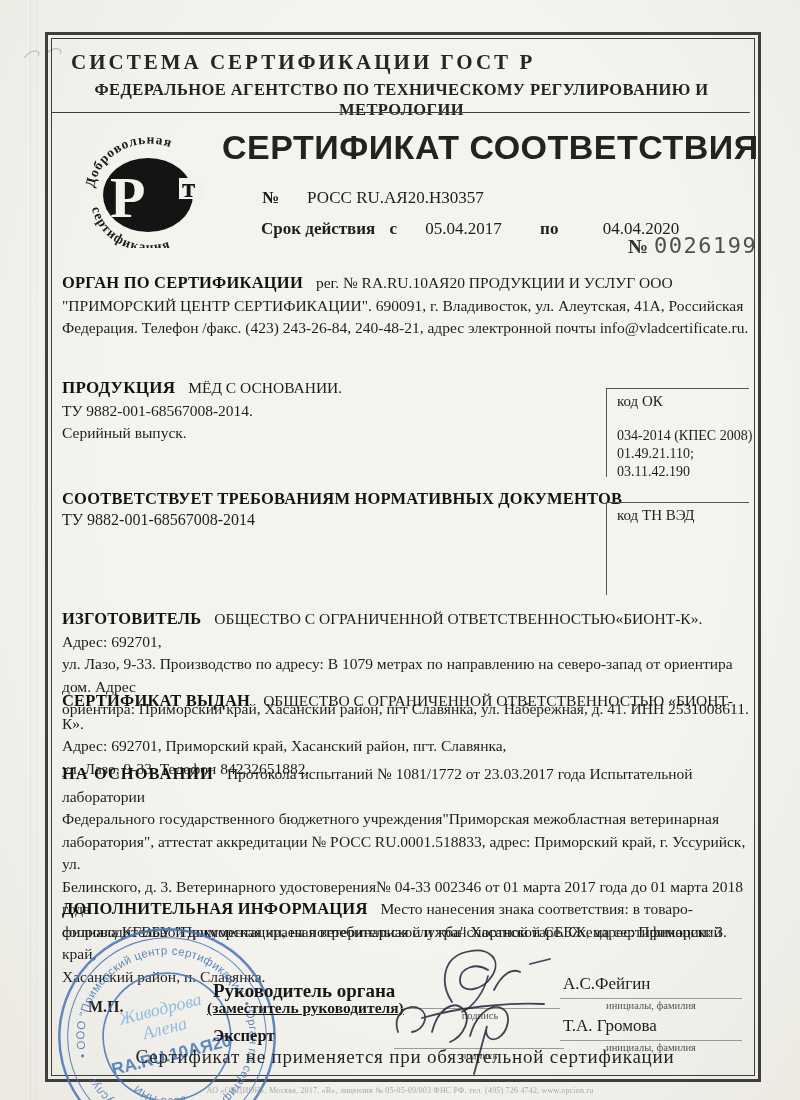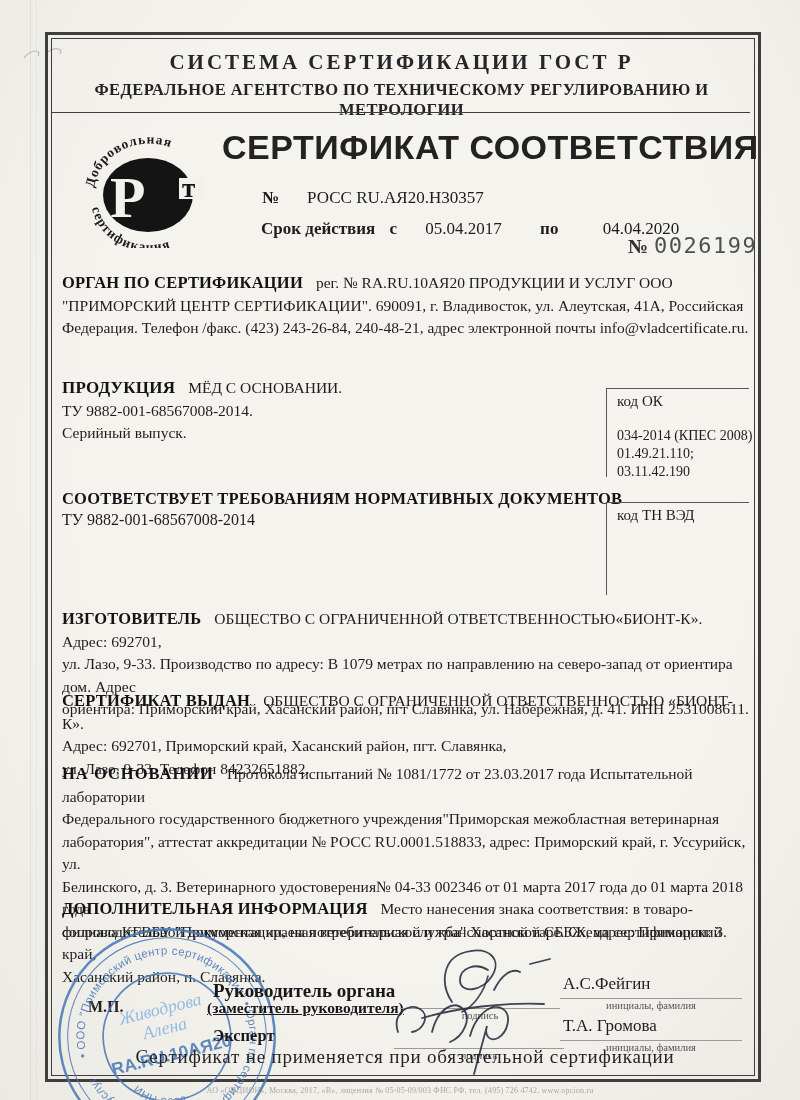--- a/index.html
+++ b/index.html
@@ -7,21 +7,21 @@
     position:relative;width:800px;height:1100px;overflow:hidden;
     background:radial-gradient(ellipse at 52% 42%, #f4f3ee 55%, #ebe9e2 100%);
     font-family:"Liberation Serif", serif;color:#1d1d1f;
   }
   .scan-line{position:absolute;left:30px;top:0;width:1px;height:1100px;background:rgba(60,60,60,.07);}
   .scan-line2{position:absolute;left:36px;top:0;width:1px;height:1100px;background:rgba(60,60,60,.05);}
   .frame{position:absolute;left:45px;top:32px;width:710px;height:1044px;border:3px solid #3e3e3e;}
   .frame-inner{position:absolute;left:3px;top:3px;right:3px;bottom:3px;border:1.5px solid #3e3e3e;}
   .abs{position:absolute;}
   
-  .hdr1{left:53px;top:50px;width:697px;text-align:center;font-size:21px;font-weight:bold;letter-spacing:3px;color:#26262a;}
+  .hdr1{left:53px;top:50px;width:697px;font-size:21px;font-weight:bold;letter-spacing:3px;color:#26262a;padding-left:18px;}
   .hdr2{left:53px;top:80px;width:697px;text-align:center;font-size:16.5px;font-weight:bold;letter-spacing:.4px;color:#222226;}
   .hdr-divider{left:52px;top:112px;width:698px;height:0;border-top:1.5px solid #3e3e3e;}
   
   .logo{left:72px;top:122px;width:152px;height:126px;}
   .cert-title{left:222px;top:128px;width:530px;font-family:"Liberation Sans",sans-serif;font-weight:bold;font-size:34px;letter-spacing:.5px;color:#222;white-space:nowrap;}
   .num-row{left:262px;top:188px;font-size:17px;}
   .num-sign{font-weight:bold;margin-right:28px;}
   .validity-row{left:261px;top:219px;font-size:17px;}
   .v-bold{font-weight:bold;}
   .v-sp1{margin-left:10px;} .v-date1{margin-left:24px;} .v-po{margin-left:34px;font-weight:bold;} .v-date2{margin-left:40px;}

